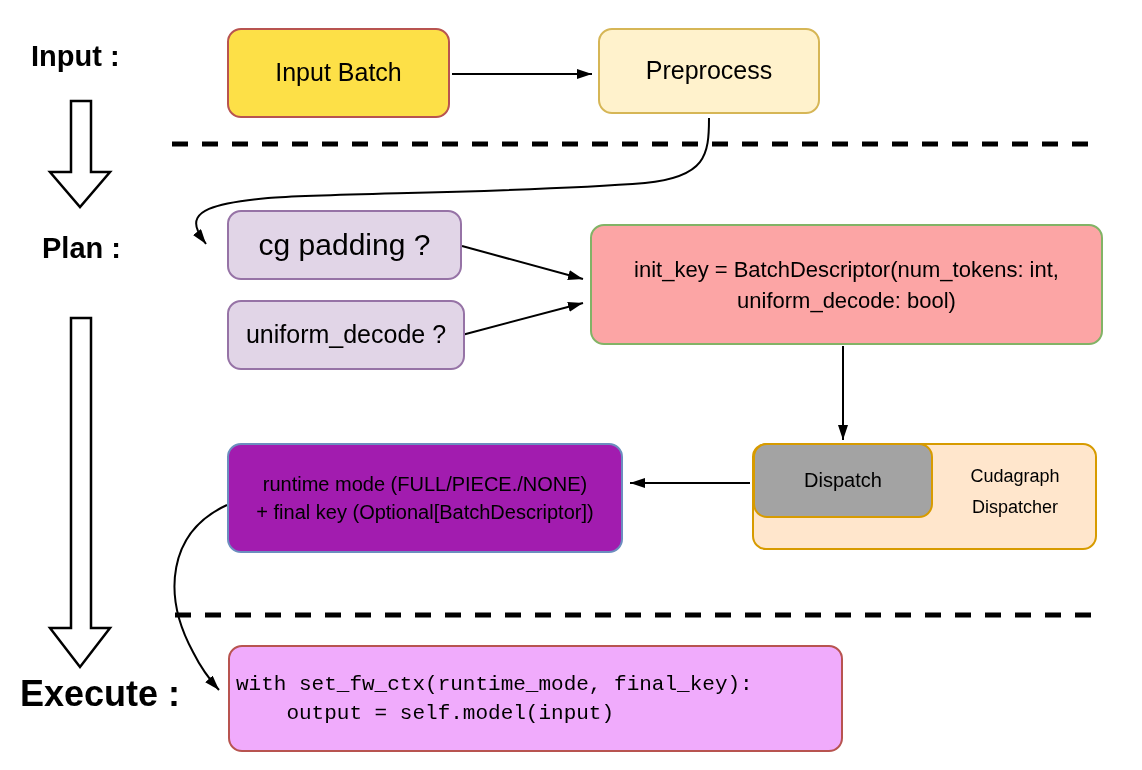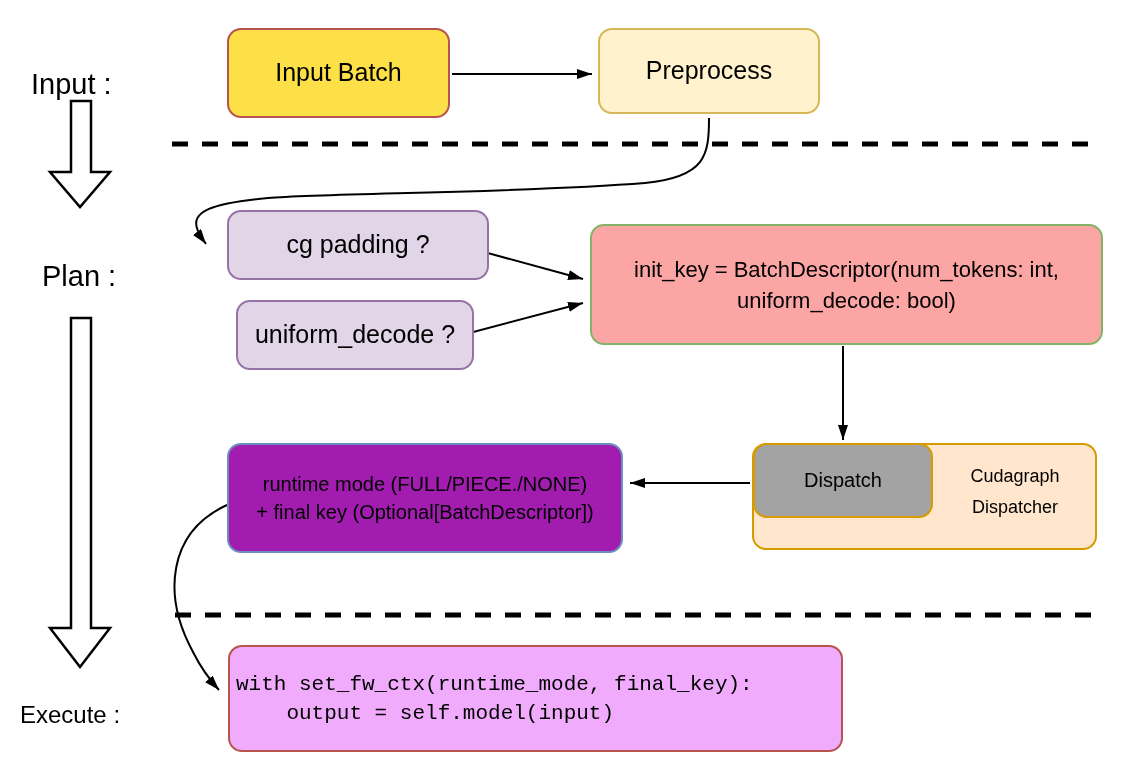--- a/index.html
+++ b/index.html
@@ -1,34 +1,34 @@
 <!DOCTYPE html>
 <html><head>
 <meta charset="utf-8">
 <style>
   html,body { margin:0; padding:0; background:#ffffff; }
   .canvas {
     position:relative; width:1142px; height:770px; background:#ffffff;
     font-family:"Liberation Sans", sans-serif; color:#000000; overflow:hidden;
   }
   .connector-layer { position:absolute; left:0; top:0; width:1142px; height:770px; }
-  .stage-label { position:absolute; font-weight:normal; font-size:29px; white-space:nowrap;margin-top:28px; }
+  .stage-label { position:absolute; font-weight:bold; font-size:29px; white-space:nowrap; }
   #label-input   { left:31px;  top:40px;  }
   #label-plan    { left:42px;  top:232px; }
-  #label-execute { left:20px;  top:673px; font-size:24px; }
+  #label-execute { left:20px;  top:673px; font-size:36px; }
 
   .node {
     position:absolute; box-sizing:border-box; border:2px solid; border-radius:14px;
     display:flex; align-items:center; justify-content:center; text-align:center;
     flex-direction:column; line-height:1.25;
   }
   #node-input-batch    { left:227px; top:28px;  width:223px; height:90px;  background:#fde047; border-color:#b85450; font-size:25px; }
   #node-preprocess     { left:598px; top:28px;  width:222px; height:86px;  background:#fff2cc; border-color:#d6b656; font-size:25px; }
-  #node-cg-padding     { left:227px; top:210px; width:262px; height:70px;  background:#e1d5e7; border-color:#9673a6; font-size:25px; }
-  #node-uniform-decode { left:227px; top:300px; width:238px; height:70px;  background:#e1d5e7; border-color:#9673a6; font-size:25px;margin-left:9px; }
+  #node-cg-padding     { left:227px; top:210px; width:235px; height:70px;  background:#e1d5e7; border-color:#9673a6; font-size:30px; }
+  #node-uniform-decode { left:227px; top:300px; width:238px; height:70px;  background:#e1d5e7; border-color:#9673a6; font-size:25px; }
   #node-init-key       { left:590px; top:224px; width:513px; height:121px; background:#fca5a5; border-color:#82b366; font-size:22px; line-height:31px; }
   #node-cudagraph      { left:752px; top:443px; width:345px; height:107px; background:#ffe6cc; border-color:#d79b00; }
   #cudagraph-label     { position:absolute; left:935px; top:461px; width:160px; text-align:center; font-size:18px; line-height:31px; }
   #node-dispatch       { left:753px; top:443px; width:180px; height:75px;  background:#a3a3a3; border-color:#d79b00; font-size:20px; }
   #node-runtime-mode   { left:227px; top:443px; width:396px; height:110px; background:#a21caf; border-color:#6c8ebf; font-size:20px; line-height:28px;align-items:center; }
   #node-execute-code   {
     left:228px; top:645px; width:615px; height:107px; background:#f0abfc; border-color:#b85450;
     font-family:"Liberation Mono", monospace; font-size:21px; line-height:29px;
     align-items:flex-start; justify-content:center; padding-left:6px; text-align:left;
   }

